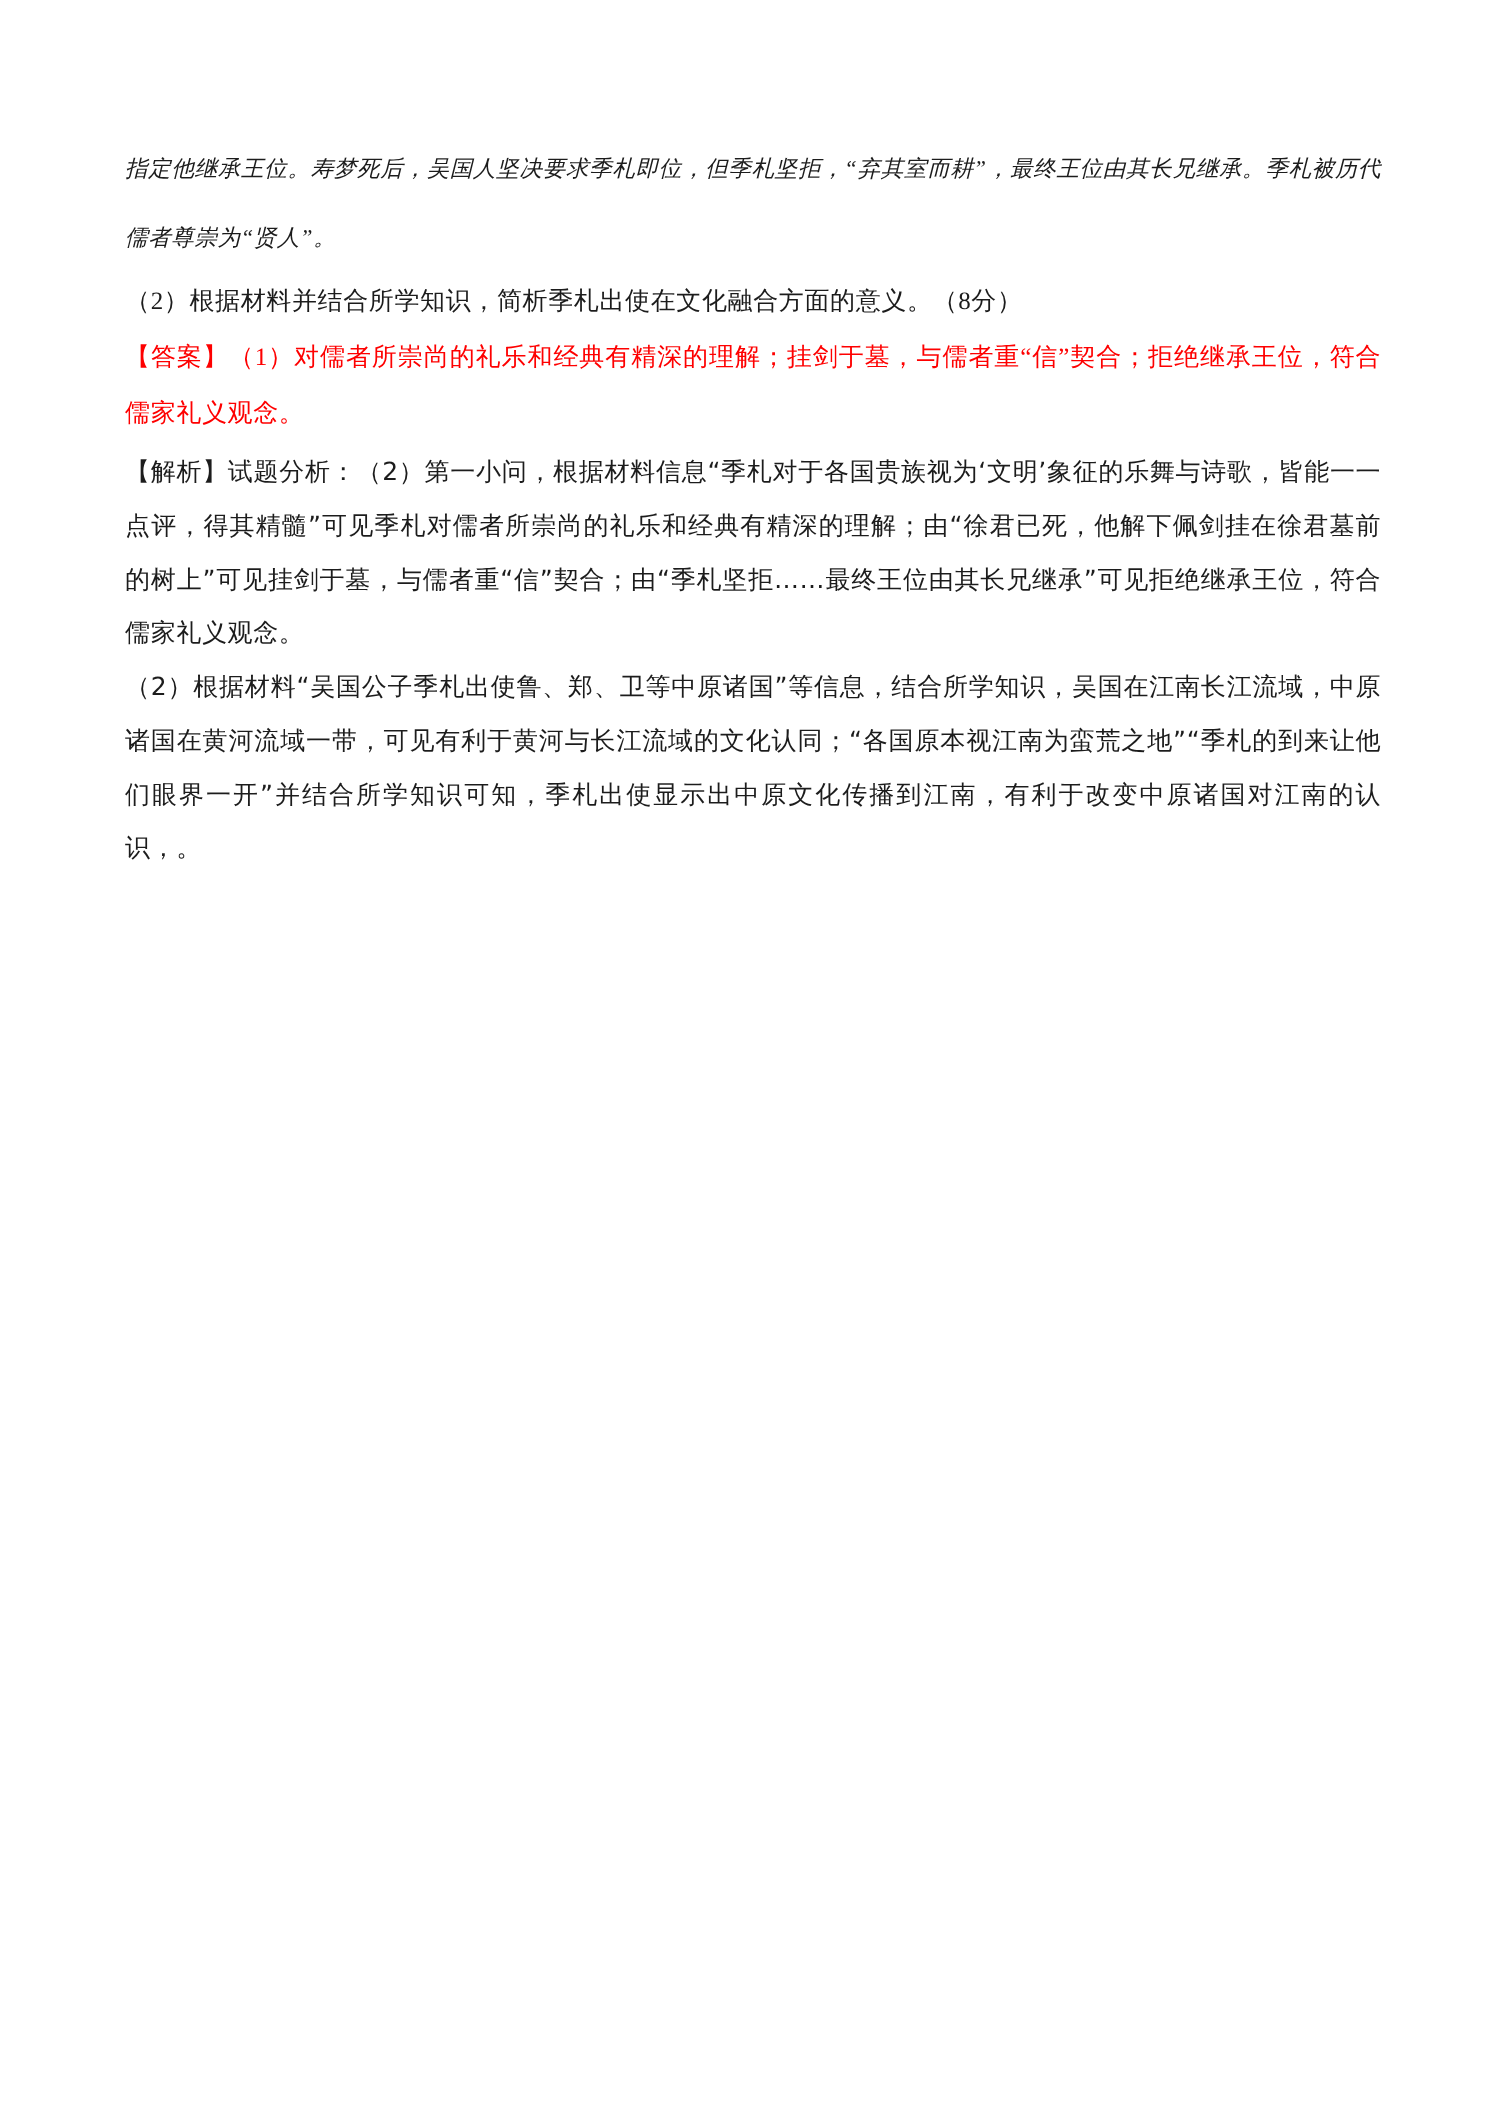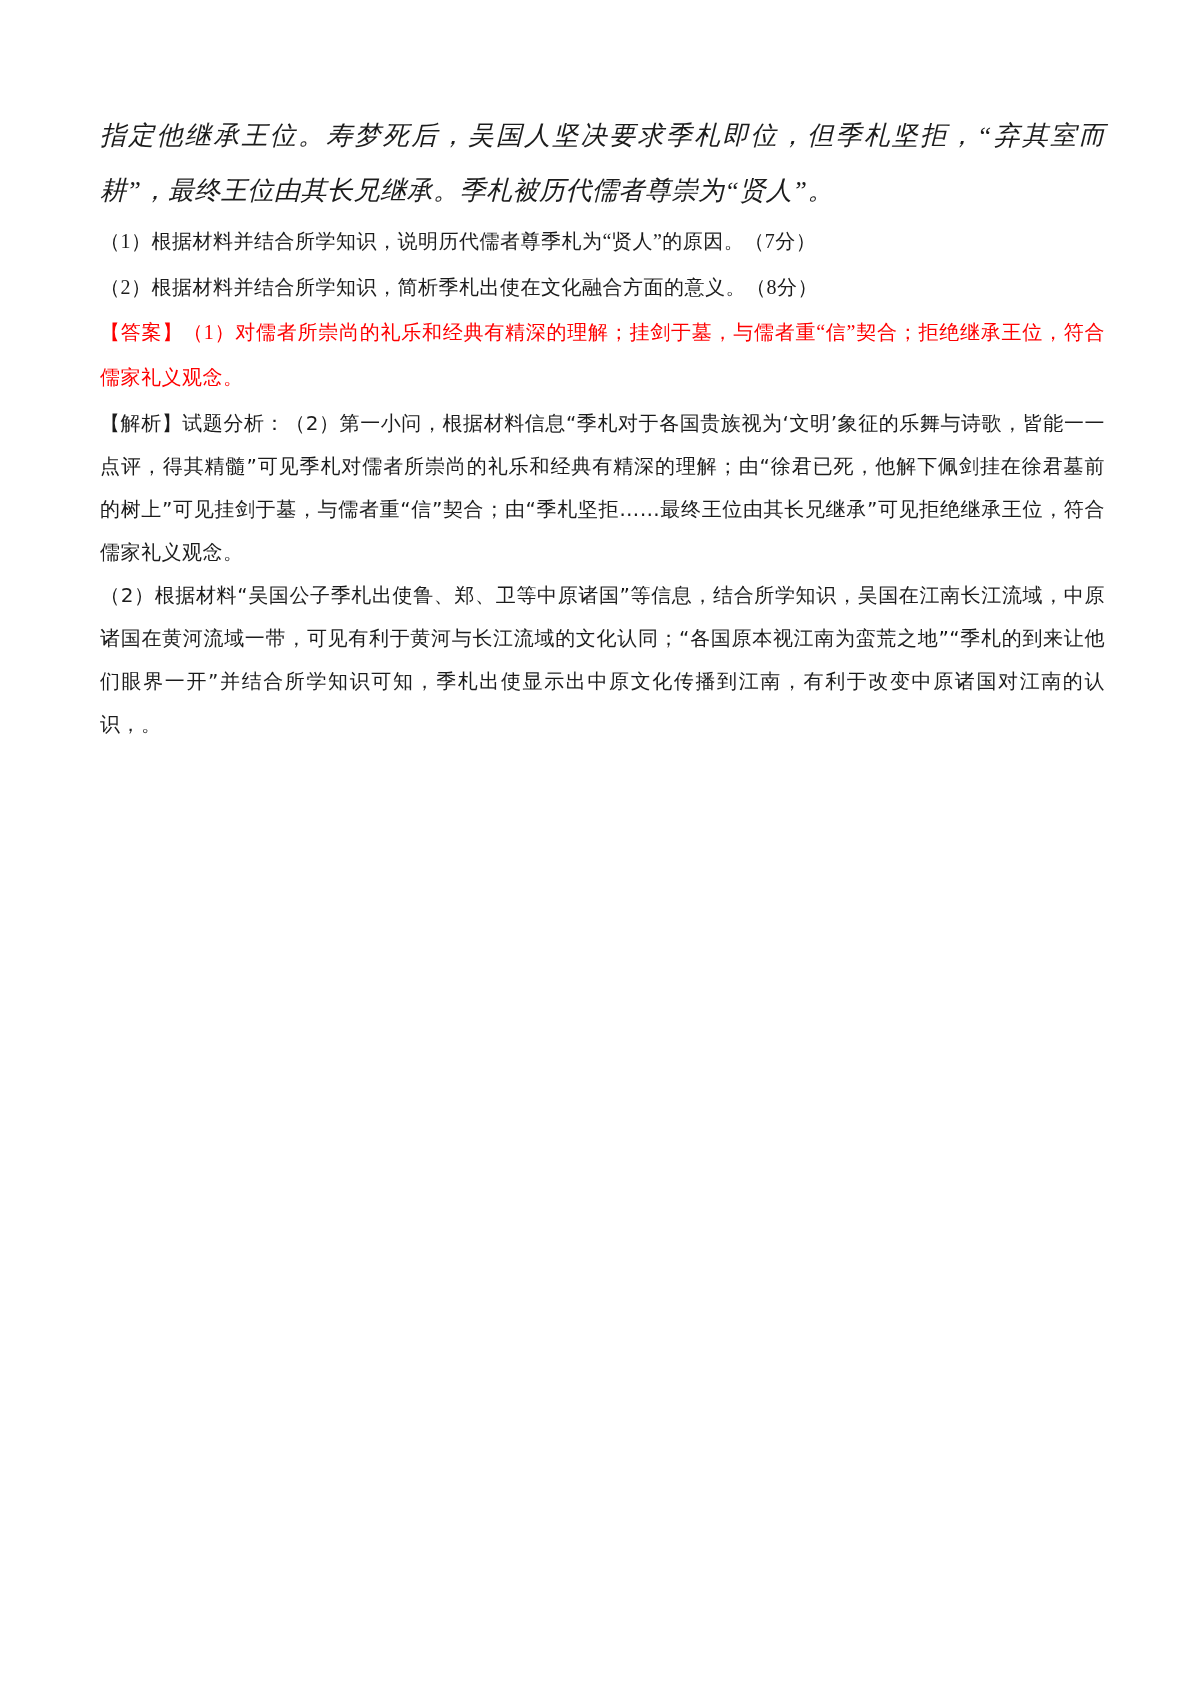--- a/index.html
+++ b/index.html
@@ -21,21 +21,21 @@
   }
   p {
     margin: 0;
     text-align: justify;
     letter-spacing: 0.5px;
   }
   
   .kai {
     font-family: "Liberation Serif", serif;
     font-style: italic;
-    font-size: 26px;
+    font-size: 18px;
     line-height: 55px;
   }
   .source {
     text-align: right;
     line-height: 46px;
   }
   
   .song {
     font-family: "Liberation Serif", serif;
     font-size: 20px;
@@ -52,21 +52,20 @@
   .hei-first { margin-top: 2px; }
 </style>
 </head>
 <body style="background: rgb(255, 255, 255);">
 
 <main class="page">
 
   <p class="kai">指定他继承王位。寿梦死后，吴国人坚决要求季札即位，但季札坚拒，“弃其室而耕”，最终王位由其长兄继承。季札被历代儒者尊崇为“贤人”。</p>
 
 
-  <p class="song q">（1）根据材料并结合所学知识，说明历代儒者尊季札为“贤人”的原因。（7分）</p>
 
   <p class="song q">（2）根据材料并结合所学知识，简析季札出使在文化融合方面的意义。（8分）</p>
 
   <p class="song red"><span>【答案】</span><span>（1）对儒者所崇尚的礼乐和经典有精深的理解；挂剑于墓，与儒者重“信”契合；拒绝继承王位，符合儒家礼义观念。</span></p>
 
 
   <p class="hei hei-first"><span>【解析】</span><span>试题分析：（2）第一小问，根据材料信息“季札对于各国贵族视为‘文明’象征的乐舞与诗歌，皆能一一点评，得其精髓”可见季札对儒者所崇尚的礼乐和经典有精深的理解；由“徐君已死，他解下佩剑挂在徐君墓前的树上”可见挂剑于墓，与儒者重“信”契合；由“季札坚拒……最终王位由其长兄继承”可见拒绝继承王位，符合儒家礼义观念。</span></p>
 
   <p class="hei">（2）根据材料“吴国公子季札出使鲁、郑、卫等中原诸国”等信息，结合所学知识，吴国在江南长江流域，中原诸国在黄河流域一带，可见有利于黄河与长江流域的文化认同；“各国原本视江南为蛮荒之地”“季札的到来让他们眼界一开”并结合所学知识可知，季札出使显示出中原文化传播到江南，有利于改变中原诸国对江南的认识，。</p>
 

